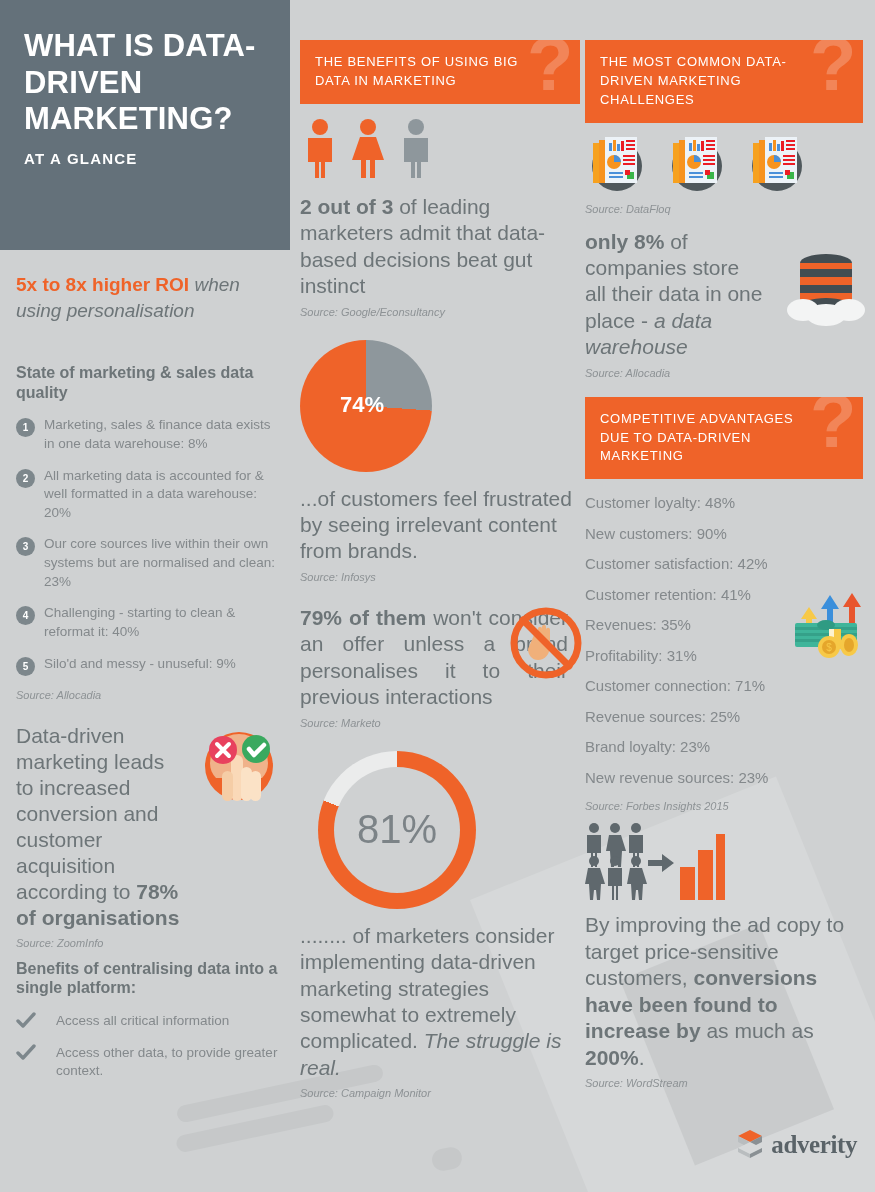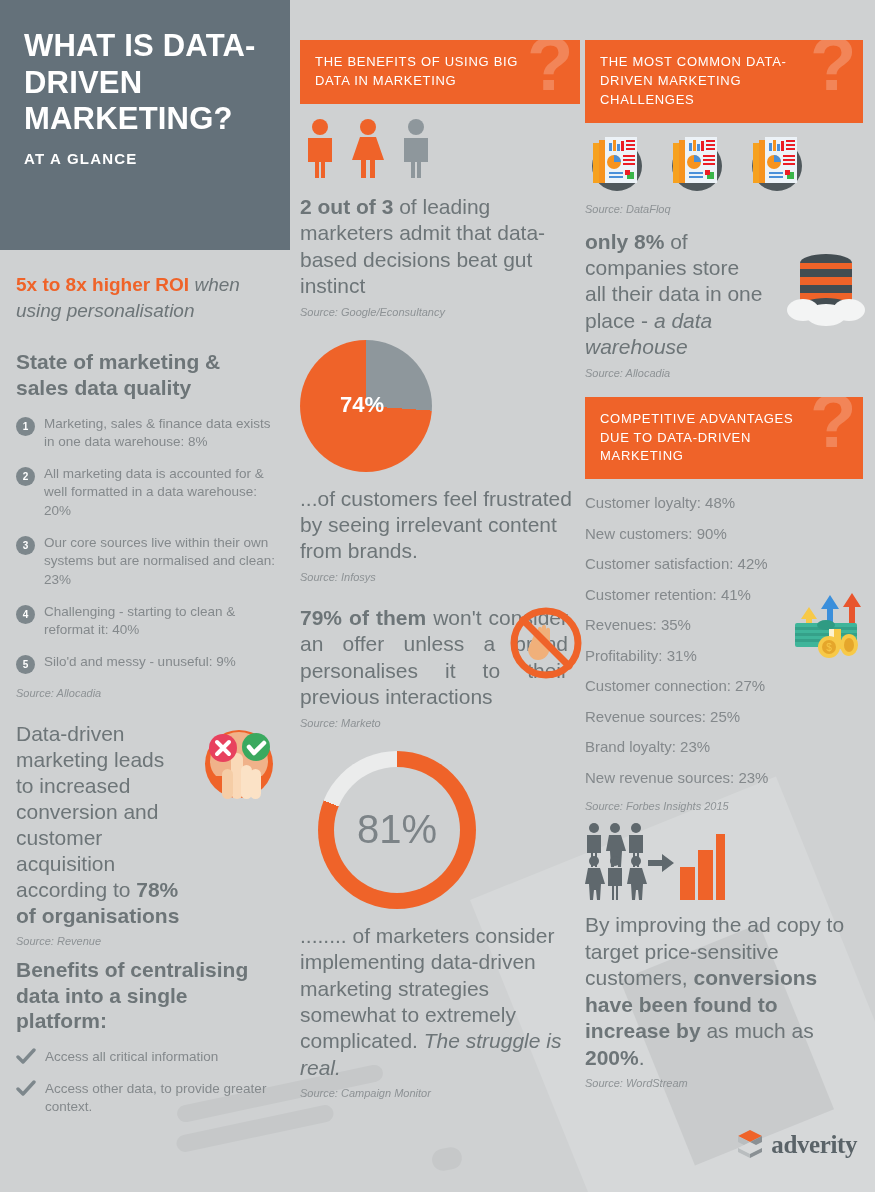--- a/index.html
+++ b/index.html
@@ -38,40 +38,40 @@
   .title-main{
     color:#ffffff;font-weight:bold;font-size:31px;line-height:1.18;
     letter-spacing:.2px;margin:0;
   }
   .title-sub{
     color:#ffffff;font-size:15px;letter-spacing:1.2px;margin-top:12px;font-weight:bold;
   }
 
   
   .left-body{position:absolute;left:16px;top:272px;width:262px;}
-  .roi-line{font-size:19px;line-height:1.35;color:#6d7578;font-style:italic;margin-bottom:26px;}
+  .roi-line{font-size:19px;line-height:1.35;color:#6d7578;font-style:italic;margin-bottom:40px;}
   .roi-line b{color:#ef6329;font-style:normal;font-weight:bold;}
-  h2.sec{font-size:21px;font-weight:bold;color:#6d7578;line-height:1.22;margin:0 0 14px 0;}
+  h2.sec{font-size:16px;font-weight:bold;color:#6d7578;line-height:1.22;margin:0 0 14px 0;}
 
   .num-item{display:flex;gap:9px;margin-bottom:13px;align-items:flex-start;}
   .num-badge{
     flex:0 0 auto;width:19px;height:19px;border-radius:50%;background:#7d878c;
     color:#fff;font-size:10px;font-weight:bold;display:flex;align-items:center;
     justify-content:center;margin-top:2px;
   }
   .num-text{font-size:13.5px;line-height:1.38;color:#84898c;}
 
   .src{font-size:11px;font-style:italic;color:#8d9295;margin:6px 0 22px 0;}
   .src-tight{margin-bottom:10px;}
 
   .conv-wrap{position:relative;}
   .conv-text{font-size:21px;font-weight:bold;color:#6d7578;line-height:1.24;width:170px;}
   .conv-text .plain{font-weight:normal;}
 
-  .check-item{display:flex;gap:9px;align-items:flex-start;margin-bottom:10px;}
+  .check-item{display:flex;gap:20px;align-items:flex-start;margin-bottom:10px;}
   .check-text{font-size:13.5px;line-height:1.38;color:#84898c;}
 
   
   .banner{
     position:relative;background:#ef6329;color:#fff;box-sizing:border-box;
     padding:13px 58px 13px 15px;font-size:13px;letter-spacing:.7px;line-height:1.45;
     overflow:hidden;
   }
   .banner .qm{
     position:absolute;right:6px;top:-14px;font-size:76px;font-weight:bold;
@@ -187,21 +187,21 @@
             <circle cx="23" cy="27" r="14" fill="#e8415e"></circle>
             <path d="M17 21l12 12M29 21L17 33" stroke="#fff" stroke-width="4" stroke-linecap="round"></path>
             <circle cx="56" cy="26" r="14" fill="#3aa95f"></circle>
             <path d="M49 26l5 6 10-10" stroke="#fff" stroke-width="4.5" stroke-linecap="round" stroke-linejoin="round" fill="none"></path>
           </svg>
         </span>
         <div class="conv-text">
           <span class="plain">Data-driven marketing leads to increased conversion and customer acquisition according to </span><span>78% of organisations</span>
         </div>
         <div class="clear"></div>
-        <div class="src src-tight">Source: Revenue</div>
+        <div class="src src-tight">Source: ZoomInfo</div>
       </div>
 
       <h2 class="sec">Benefits of centralising data into a single platform:</h2>
 
       <div class="check-item">
         <span>
           <svg width="20" height="18" viewBox="0 0 20 18">
               <path d="M2 9l5 5L18 2" stroke="#7d878c" stroke-width="3.4" fill="none" stroke-linecap="round" stroke-linejoin="round"></path>
             </svg>
         </span>
@@ -417,21 +417,21 @@
           <ellipse cx="62" cy="60" rx="5" ry="7" fill="#e5a62b"></ellipse>
         </svg>
       </span>
       <div>
         <div class="adv-item">Customer loyalty: 48%</div>
         <div class="adv-item">New customers: 90%</div>
         <div class="adv-item">Customer satisfaction: 42%</div>
         <div class="adv-item">Customer retention: 41%</div>
         <div class="adv-item">Revenues: 35%</div>
         <div class="adv-item">Profitability: 31%</div>
-        <div class="adv-item">Customer connection: 27%</div>
+        <div class="adv-item">Customer connection: 71%</div>
         <div class="adv-item">Revenue sources: 25%</div>
         <div class="adv-item">Brand loyalty: 23%</div>
         <div class="adv-item">New revenue sources: 23%</div>
       </div>
       <div class="src" style="margin-bottom:10px;">Source: Forbes Insights 2015</div>
     </div>
 
     <div style="margin:6px 0 8px 0;">
       <svg width="140" height="78" viewBox="0 0 140 78">
         <g fill="#5f686d">

